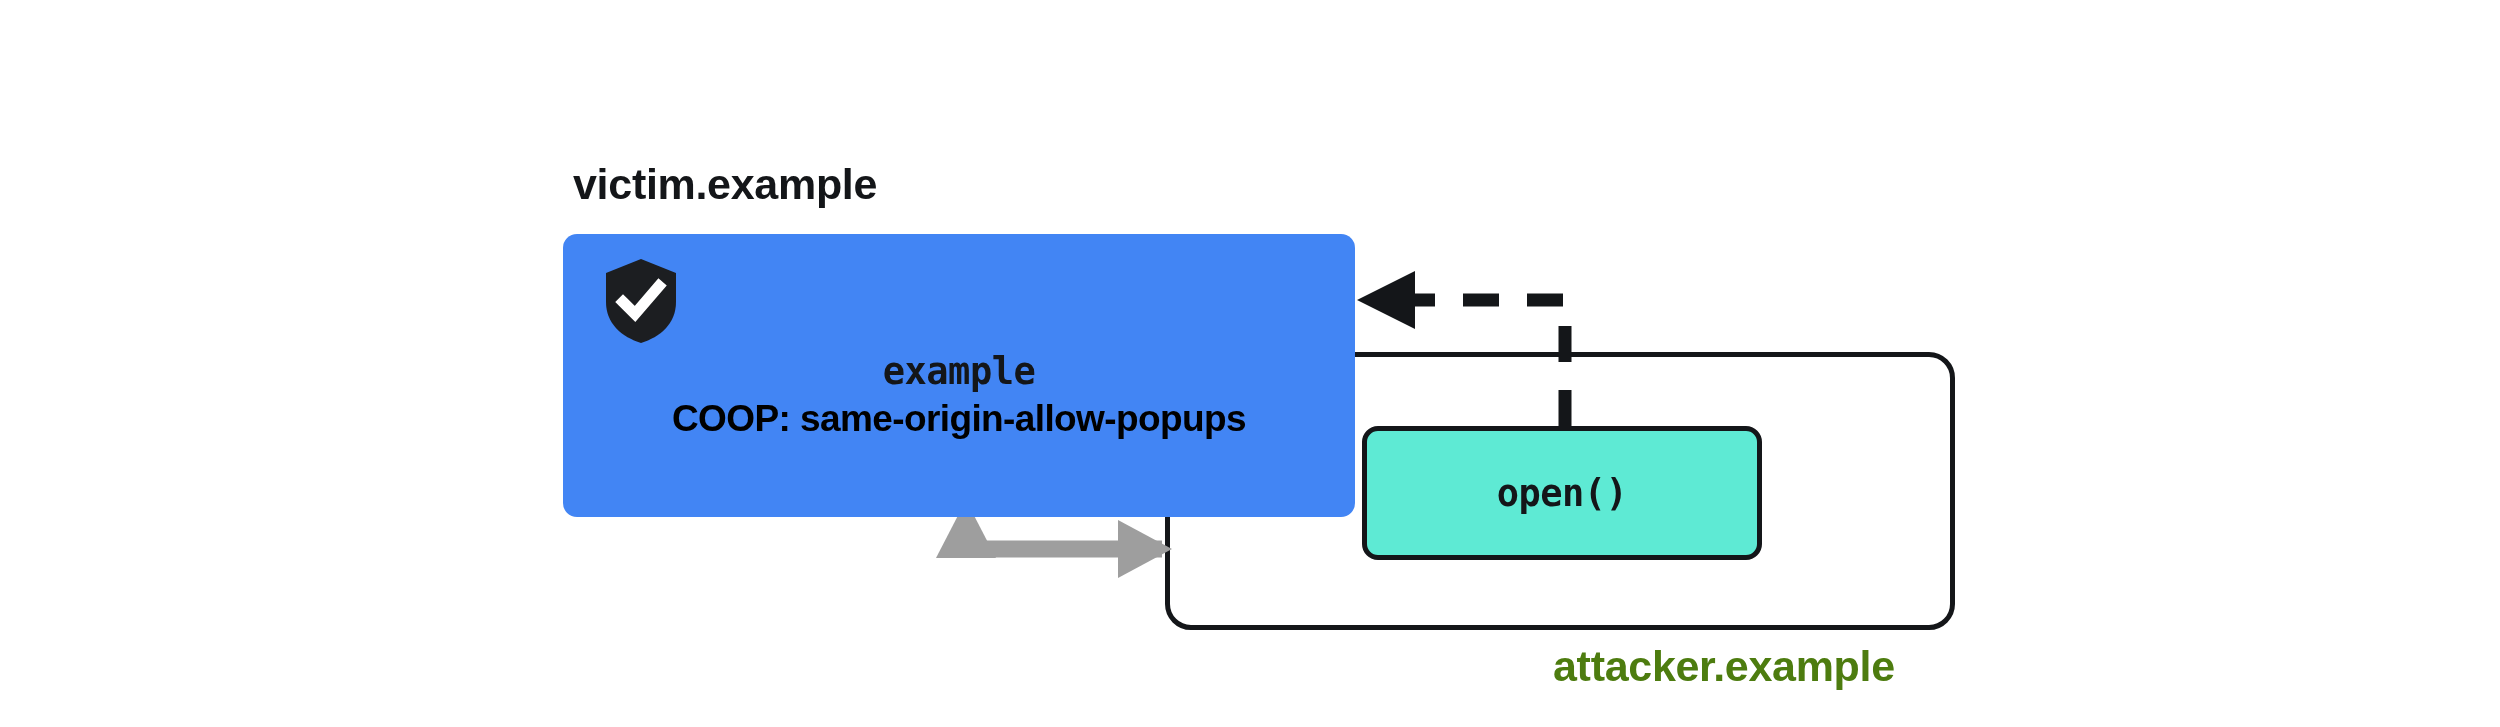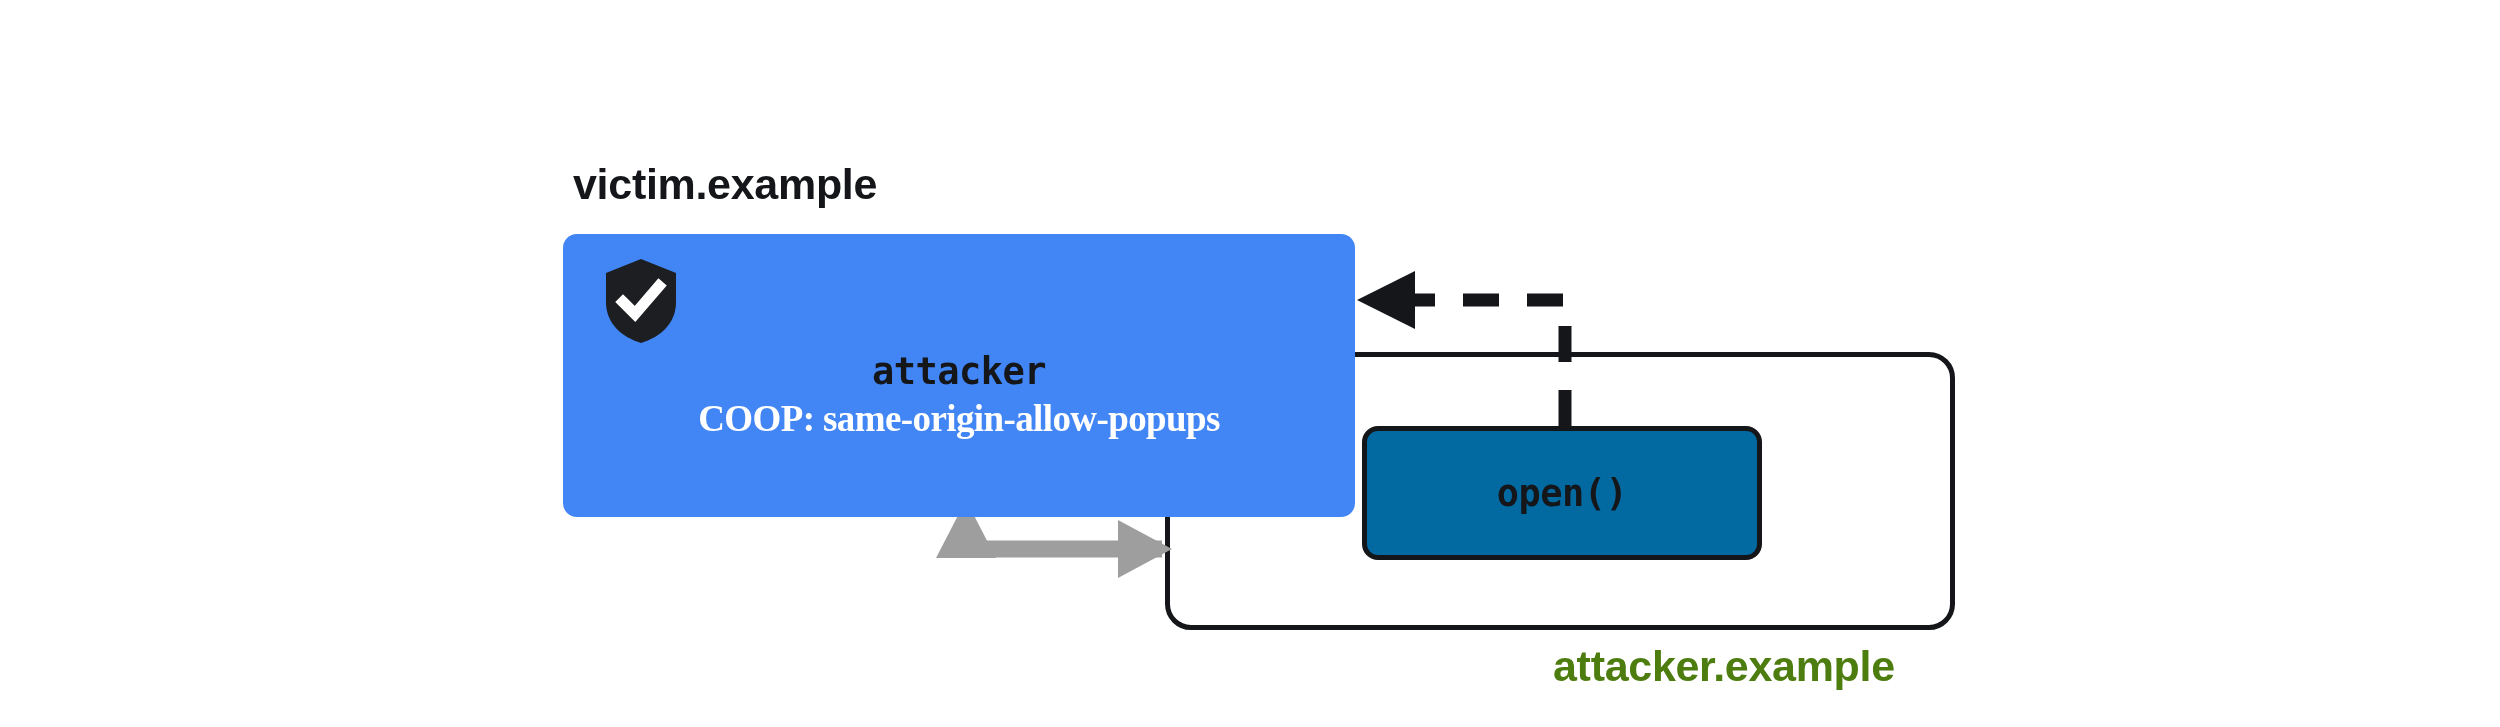--- a/index.html
+++ b/index.html
@@ -85,38 +85,38 @@
   }
   .doc-title {
     font-family: "DejaVu Sans Mono", "Liberation Mono", monospace;
     font-size: 37px;
     font-weight: 700;
     color: #141619;
     line-height: 1.28;
     letter-spacing: -0.5px;
   }
   .doc-coop {
-    font-family: Liberation Serif, serif;
+    font-family: Liberation Sans, sans-serif;
     font-size: 37px;
     font-weight: 700;
-    color: #ffffff;
+    color: #000000;
     line-height: 1.28;
     letter-spacing: -0.6px;
   }
 
   
   .open-box {
     position: absolute;
     left: 1362px;
     top: 426px;
     width: 400px;
     height: 134px;
     border: 5px solid #141619;
     border-radius: 16px;
-    background: #0369a1;
+    background: #5eead4;
     box-sizing: border-box;
     z-index: 4;
     display: flex;
     align-items: center;
     justify-content: center;
   }
   .open-label {
     font-family: "DejaVu Sans Mono", "Liberation Mono", monospace;
     font-size: 37px;
     font-weight: 700;
@@ -178,21 +178,21 @@
   </svg>
 
   <div class="victim-label">victim.example</div>
 
   <div class="victim-box">
     <svg class="shield-icon" viewBox="0 0 76 86">
       <path d="M38 1 L73 15 L73 44 C73 66 57 79 38 85 C19 79 3 66 3 44 L3 15 Z" fill="#1c1e21"></path>
       <path d="M20 44 L32 56 L56 28" stroke="#ffffff" stroke-width="11" fill="none" stroke-linecap="square" stroke-linejoin="miter"></path>
     </svg>
     <div class="doc-lines">
-      <div class="doc-title">attacker</div>
+      <div class="doc-title">example</div>
       <div class="doc-coop">COOP: same-origin-allow-popups</div>
     </div>
   </div>
 
   <div class="open-box">
     <span class="open-label">open()</span>
   </div>
 
   <svg class="overlay overlay-dashed">
     <path d="M 1565 426 L 1565 300 L 1405 300" stroke="#141619" stroke-width="13" fill="none" stroke-dasharray="36 28" stroke-linecap="butt"></path>

